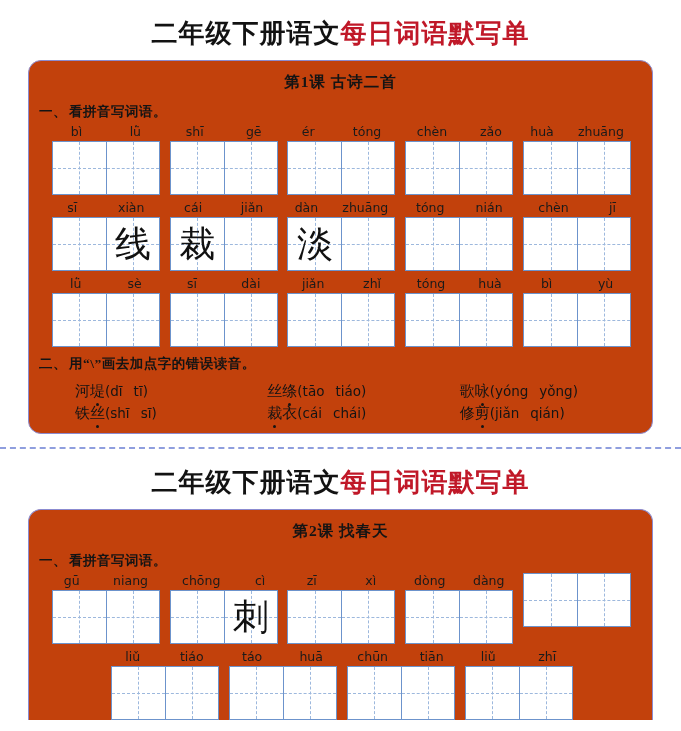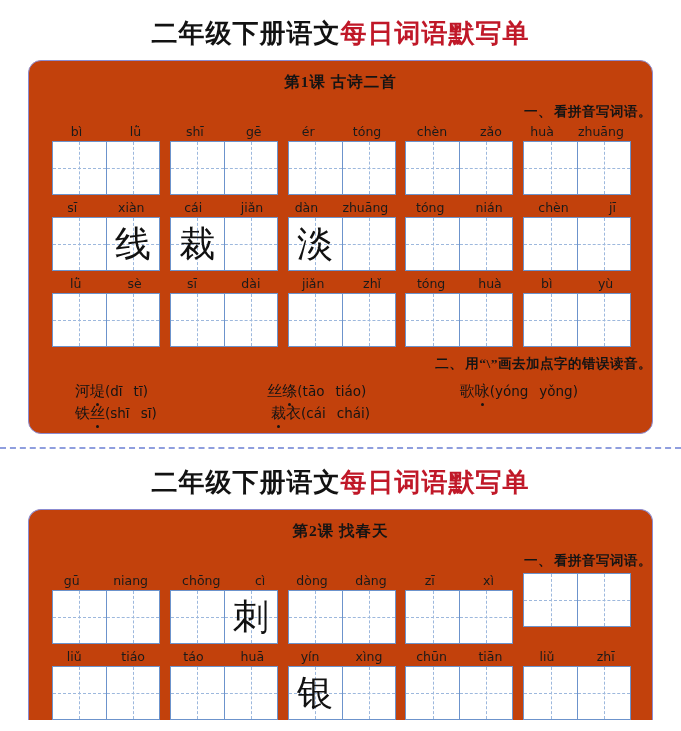--- a/index.html
+++ b/index.html
@@ -59,28 +59,27 @@
     color: #141414;
   }
 
   .q-heading {
     font-family: "Liberation Serif", "DejaVu Serif", serif;
     font-weight: bold;
     font-size: 13.5px;
     color: #141414;
     padding: 2px 0 3px 10px;
     letter-spacing: 0.5px;
-    text-align: right;
   }
   .q-heading .num { margin-right: 2px; }
 
   
   .grid-row {
     display: flex;
-    justify-content: flex-end;
+    justify-content: center;
     padding: 0 16px 0 18px;
     box-sizing: border-box;
   }
   .grid-row + .grid-row { margin-top: 5px; }
 
   .word-cell {
     display: flex;
     flex-direction: column;
     align-items: center;
     width: 118px;
@@ -448,20 +447,23 @@
           <span class="word">歌</span><span class="word dotted">咏</span><span class="readings">(<span>yóng</span><span class="gap"></span><span>yǒng</span>)</span>
         </div>
       </div>
       <div class="reading-row">
         <div class="reading-item">
           <span class="word">铁</span><span class="word dotted">丝</span><span class="readings">(<span>shī</span><span class="gap"></span><span>sī</span>)</span>
         </div>
         <div class="reading-item">
           <span class="word dotted">裁</span><span class="word">衣</span><span class="readings">(<span>cái</span><span class="gap"></span><span>chái</span>)</span>
         </div>
+        <div class="reading-item">
+          <span class="word">修</span><span class="word dotted">剪</span><span class="readings">(<span>jiǎn</span><span class="gap"></span><span>qián</span>)</span>
+        </div>
       </div>
     </div>
 
   </div>
 
   <div class="sheet-sep"></div>
 </div>
 
 <div class="page">
 
@@ -501,47 +503,47 @@
           <div class="cell">
               <span class="hanzi"></span>
             </div>
           <div class="cell">
               <span class="hanzi">刺</span>
             </div>
         </div>
       </div>
       <div class="word-cell">
         <div class="pinyin">
+          <span>zī</span>
+            <span>xì</span>
+        </div>
+        <div class="boxes">
+          <div class="cell">
+              <span class="hanzi"></span>
+            </div>
+          <div class="cell">
+              <span class="hanzi"></span>
+            </div>
+        </div>
+      </div>
+      <div class="word-cell">
+        <div class="pinyin">
           <span>dòng</span>
             <span>dàng</span>
         </div>
         <div class="boxes">
           <div class="cell">
               <span class="hanzi"></span>
             </div>
           <div class="cell">
               <span class="hanzi"></span>
             </div>
         </div>
       </div>
       <div class="word-cell">
-        <div class="pinyin">
-          <span>zī</span>
-            <span>xì</span>
-        </div>
-        <div class="boxes">
-          <div class="cell">
-              <span class="hanzi"></span>
-            </div>
-          <div class="cell">
-              <span class="hanzi"></span>
-            </div>
-        </div>
-      </div>
-      <div class="word-cell">
         <div class="boxes">
           <div class="cell">
               <span class="hanzi"></span>
             </div>
           <div class="cell">
               <span class="hanzi"></span>
             </div>
         </div>
       </div>
     </div>
@@ -570,34 +572,20 @@
           <div class="cell">
               <span class="hanzi"></span>
             </div>
           <div class="cell">
               <span class="hanzi"></span>
             </div>
         </div>
       </div>
       <div class="word-cell">
         <div class="pinyin">
-          <span>yín</span>
-            <span>xìng</span>
-        </div>
-        <div class="boxes">
-          <div class="cell">
-              <span class="hanzi">银</span>
-            </div>
-          <div class="cell">
-              <span class="hanzi"></span>
-            </div>
-        </div>
-      </div>
-      <div class="word-cell">
-        <div class="pinyin">
           <span>chūn</span>
             <span>tiān</span>
         </div>
         <div class="boxes">
           <div class="cell">
               <span class="hanzi"></span>
             </div>
           <div class="cell">
               <span class="hanzi"></span>
             </div>

